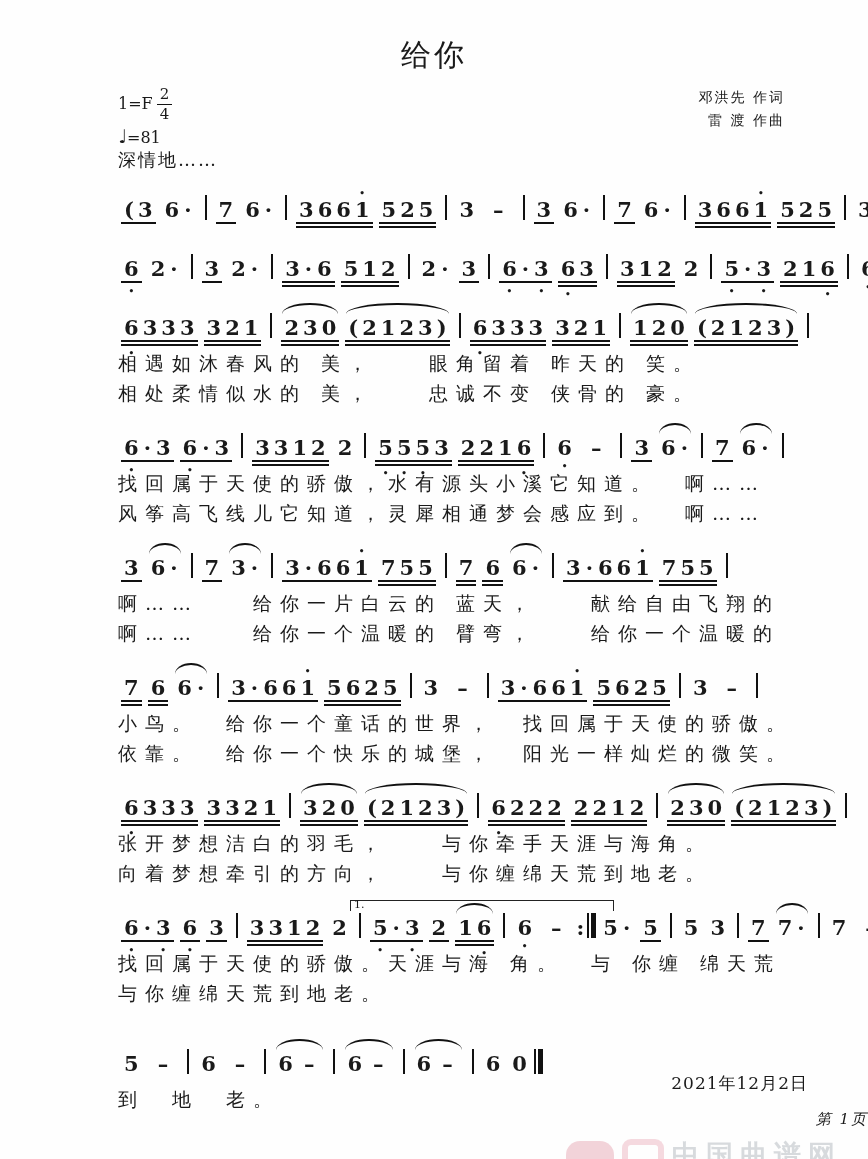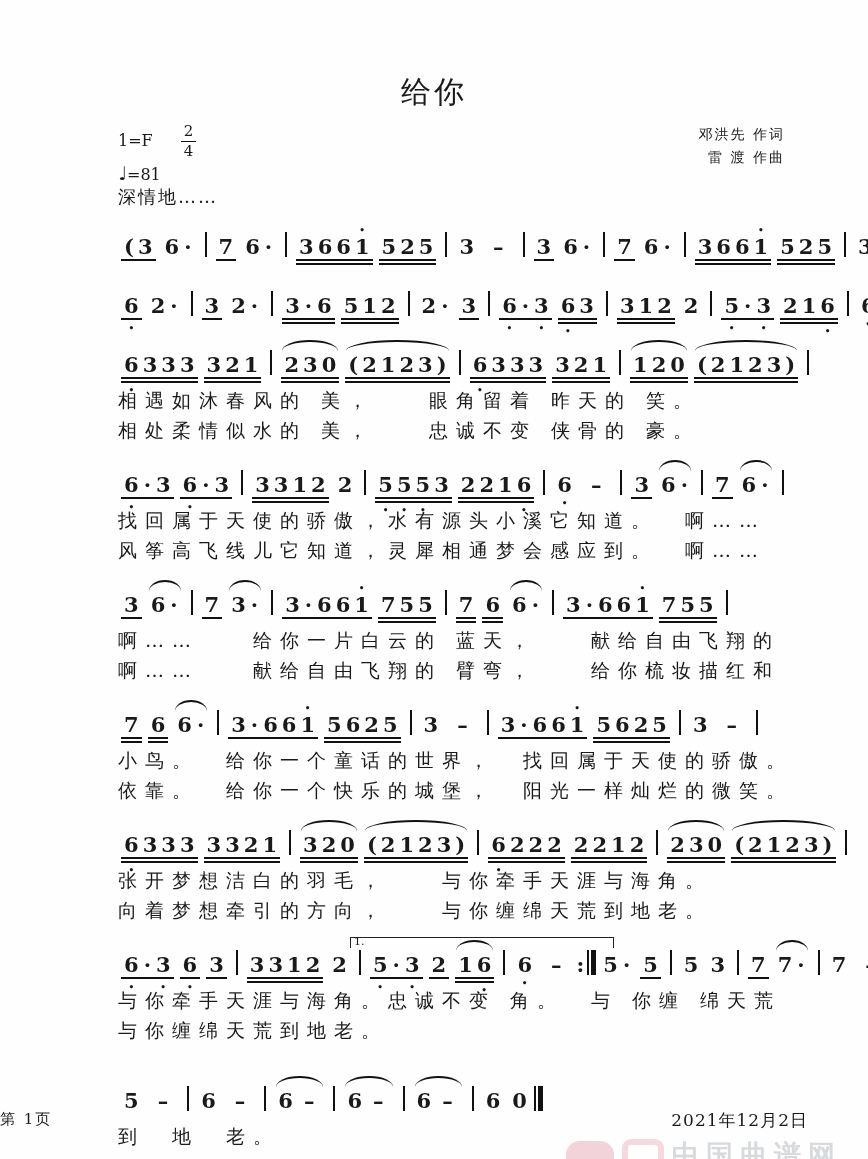--- a/index.html
+++ b/index.html
@@ -1,25 +1,25 @@
 <!DOCTYPE html>
 <html><head>
 <meta charset="utf-8">
 <style>
   html,body { margin:0; padding:0; background:#ffffff; }
   .page {
     position:relative; width:868px; height:1159px; background:#fefefe;
     overflow:hidden; font-family:"DejaVu Serif", serif; color:#1a1a1a;
   }
   
-  .title { text-align:center; margin:0; padding-top:72px; font-size:30px;
+  .title { text-align:center; margin:0; padding-top:35px; font-size:30px;
            font-weight:500; letter-spacing:3px; }
   .header-row { position:relative; margin:10px 83px 0 118px; height:62px; }
   .keyblock { position:absolute; left:0; top:0; font-size:16px; line-height:1.2; }
-  .key-line1 { display:flex; align-items:center; gap:28px;text-align:right; }
+  .key-line1 { display:flex; align-items:center; gap:4px;text-align:right; }
   .meter { display:inline-flex; flex-direction:column; align-items:center;
            font-size:15px; line-height:1.1; }
   .meter-num { border-bottom:1px solid #111; padding:0 3px 1px 3px; }
   .meter-den { padding-top:1px; }
   .tempo { margin-top:3px; font-size:16px; }
   .tempo-note { font-size:19px; }
   .credits { position:absolute; right:0; top:0; text-align:right; font-size:14px;
              line-height:1.65; letter-spacing:2px; }
   .expression { margin:0 0 0 118px; font-size:18px; letter-spacing:2px; }
 
@@ -55,21 +55,21 @@
            border-right:1.5px solid #222; }
   .volta-label { position:absolute; left:3px; top:-3px; font-size:11px;
                  font-weight:normal; background:transparent; }
   .lyric { font-size:19px; letter-spacing:8px; line-height:26px; margin-top:4px;
            white-space:nowrap; }
   .score-date { position:absolute; right:0; top:36px; font-size:17px;
                 letter-spacing:1px; }
 
   
   .footer { position:absolute; left:0; bottom:30px; width:100%;
-            text-align:left; font-size:15px; letter-spacing:2px; }
+            text-align:right; font-size:15px; letter-spacing:2px;font-style:italic; }
   .watermark { position:absolute; right:26px; bottom:-14px; display:flex;
                align-items:flex-end; gap:8px; opacity:0.5; }
   .wm-badge1 { width:48px; height:20px; background:#e8a9b6;
                border-radius:14px 14px 2px 2px; margin-bottom:12px; }
   .wm-badge2 { width:30px; height:16px; border:6px solid #edb6c1;
                border-bottom:none; border-radius:9px 9px 0 0; margin-bottom:12px; }
   .wm-text { font-size:27px; color:#b2b8be; letter-spacing:7px; font-weight:bold; }
 </style>
 </head>
 <body>
@@ -112,38 +112,38 @@
         <div class="lyric">相处柔情似水的 美，　　忠诚不变 侠骨的 豪。</div>
       </div>
       <div class="score-line">
         <div class="notes-row"><span class="tok u1"><span class="n  down">6</span><span class="n dotc">·</span><span class="n">3</span></span><span class="tok u1"><span class="n  down">6</span><span class="n dotc">·</span><span class="n">3</span></span><span class="bar"></span><span class="tok u2"><span class="n">3</span><span class="n">3</span><span class="n">1</span><span class="n">2</span></span><span class="tok"><span class="n">2</span></span><span class="bar"></span><span class="tok u2"><span class="n  down">5</span><span class="n  down">5</span><span class="n  down">5</span><span class="n">3</span></span><span class="tok u2"><span class="n">2</span><span class="n">2</span><span class="n">1</span><span class="n  down">6</span></span><span class="bar"></span><span class="tok"><span class="n  down">6</span></span><span class="tok"><span class="n dash">–</span></span><span class="bar"></span><span class="tok u1"><span class="n">3</span></span><span class="tok arc"><span class="n">6</span><span class="n dotc">·</span></span><span class="bar"></span><span class="tok u1"><span class="n">7</span></span><span class="tok arc"><span class="n">6</span><span class="n dotc">·</span></span><span class="bar"></span></div>
         <div class="lyric">找回属于天使的骄傲，水有源头小溪它知道。　啊……</div>
         <div class="lyric">风筝高飞线儿它知道，灵犀相通梦会感应到。　啊……</div>
       </div>
       <div class="score-line">
         <div class="notes-row"><span class="tok u1"><span class="n">3</span></span><span class="tok arc"><span class="n">6</span><span class="n dotc">·</span></span><span class="bar"></span><span class="tok u1"><span class="n">7</span></span><span class="tok arc"><span class="n">3</span><span class="n dotc">·</span></span><span class="bar"></span><span class="tok u1"><span class="n">3</span><span class="n dotc">·</span><span class="n">6</span><span class="n">6</span><span class="n  up">1</span></span><span class="tok u2"><span class="n">7</span><span class="n">5</span><span class="n">5</span></span><span class="bar"></span><span class="tok u2"><span class="n">7</span></span><span class="tok u2"><span class="n">6</span></span><span class="tok arc"><span class="n">6</span><span class="n dotc">·</span></span><span class="bar"></span><span class="tok u1"><span class="n">3</span><span class="n dotc">·</span><span class="n">6</span><span class="n">6</span><span class="n  up">1</span></span><span class="tok u2"><span class="n">7</span><span class="n">5</span><span class="n">5</span></span><span class="bar"></span></div>
         <div class="lyric">啊……　　给你一片白云的 蓝天，　　献给自由飞翔的</div>
-        <div class="lyric">啊……　　献给自由飞翔的 臂弯，　　给你梳妆描红和</div>
+        <div class="lyric">啊……　　给你一个温暖的 臂弯，　　给你一个温暖的</div>
       </div>
       <div class="score-line">
         <div class="notes-row"><span class="tok u2"><span class="n">7</span></span><span class="tok u2"><span class="n">6</span></span><span class="tok arc"><span class="n">6</span><span class="n dotc">·</span></span><span class="bar"></span><span class="tok u1"><span class="n">3</span><span class="n dotc">·</span><span class="n">6</span><span class="n">6</span><span class="n  up">1</span></span><span class="tok u2"><span class="n">5</span><span class="n">6</span><span class="n">2</span><span class="n">5</span></span><span class="bar"></span><span class="tok"><span class="n">3</span></span><span class="tok"><span class="n dash">–</span></span><span class="bar"></span><span class="tok u1"><span class="n">3</span><span class="n dotc">·</span><span class="n">6</span><span class="n">6</span><span class="n  up">1</span></span><span class="tok u2"><span class="n">5</span><span class="n">6</span><span class="n">2</span><span class="n">5</span></span><span class="bar"></span><span class="tok"><span class="n">3</span></span><span class="tok"><span class="n dash">–</span></span><span class="bar"></span></div>
         <div class="lyric">小鸟。　给你一个童话的世界，　找回属于天使的骄傲。</div>
         <div class="lyric">依靠。　给你一个快乐的城堡，　阳光一样灿烂的微笑。</div>
       </div>
       <div class="score-line">
         <div class="notes-row"><span class="tok u2"><span class="n  down">6</span><span class="n">3</span><span class="n">3</span><span class="n">3</span></span><span class="tok u2"><span class="n">3</span><span class="n">3</span><span class="n">2</span><span class="n">1</span></span><span class="bar"></span><span class="tok u2 arc"><span class="n">3</span><span class="n">2</span><span class="n">0</span></span><span class="tok u2 arc"><span class="n">(</span><span class="n">2</span><span class="n">1</span><span class="n">2</span><span class="n">3</span><span class="n">)</span></span><span class="bar"></span><span class="tok u2"><span class="n  down">6</span><span class="n">2</span><span class="n">2</span><span class="n">2</span></span><span class="tok u2"><span class="n">2</span><span class="n">2</span><span class="n">1</span><span class="n">2</span></span><span class="bar"></span><span class="tok u2 arc"><span class="n">2</span><span class="n">3</span><span class="n">0</span></span><span class="tok u2 arc"><span class="n">(</span><span class="n">2</span><span class="n">1</span><span class="n">2</span><span class="n">3</span><span class="n">)</span></span><span class="bar"></span></div>
         <div class="lyric">张开梦想洁白的羽毛，　　与你牵手天涯与海角。</div>
         <div class="lyric">向着梦想牵引的方向，　　与你缠绵天荒到地老。</div>
       </div>
       <div class="score-line">
         <div class="notes-row"><span class="tok u1"><span class="n  down">6</span><span class="n dotc">·</span><span class="n  down">3</span></span><span class="tok u1"><span class="n  down">6</span></span><span class="tok u1"><span class="n">3</span></span><span class="bar"></span><span class="tok u2"><span class="n">3</span><span class="n">3</span><span class="n">1</span><span class="n">2</span></span><span class="tok"><span class="n">2</span></span><span class="bar"></span><span class="tok u1"><span class="n  down">5</span><span class="n dotc">·</span><span class="n  down">3</span></span><span class="tok u1"><span class="n">2</span></span><span class="tok u2 arc"><span class="n">1</span><span class="n  down">6</span></span><span class="bar"></span><span class="tok"><span class="n  down">6</span></span><span class="tok"><span class="n dash">–</span></span><span class="sym">:</span><span class="bar tight"></span><span class="bar thick tight"></span><span class="tok"><span class="n">5</span><span class="n dotc">·</span></span><span class="tok u1"><span class="n">5</span></span><span class="bar"></span><span class="tok"><span class="n">5</span></span><span class="tok"><span class="n">3</span></span><span class="bar"></span><span class="tok u1"><span class="n">7</span></span><span class="tok arc"><span class="n">7</span><span class="n dotc">·</span></span><span class="bar"></span><span class="tok"><span class="n">7</span></span><span class="tok"><span class="n dash">–</span></span></div>
         <div class="volta">
           <span class="volta-label">1.</span>
         </div>
-        <div class="lyric">与你牵手天涯与海角。忠诚不变 角。　与 你缠 绵天荒</div>
+        <div class="lyric">找回属于天使的骄傲。天涯与海 角。　与 你缠 绵天荒</div>
         <div class="lyric">与你缠绵天荒到地老。</div>
       </div>
       <div class="score-line">
         <div class="notes-row"><span class="tok"><span class="n">5</span></span><span class="tok"><span class="n dash">–</span></span><span class="bar"></span><span class="tok"><span class="n">6</span></span><span class="tok"><span class="n dash">–</span></span><span class="bar"></span><span class="tok arc"><span class="n">6</span><span class="n dash">–</span></span><span class="bar"></span><span class="tok arc"><span class="n">6</span><span class="n dash">–</span></span><span class="bar"></span><span class="tok arc"><span class="n">6</span><span class="n dash">–</span></span><span class="bar"></span><span class="tok"><span class="n">6</span></span><span class="tok"><span class="n">0</span></span><span class="bar tight"></span><span class="bar thick tight"></span></div>
         <div class="lyric">到　地　老。</div>
         <div class="score-date">2021年12月2日</div>
       </div>
     </div>
 
   <div class="footer">第 1页</div>

